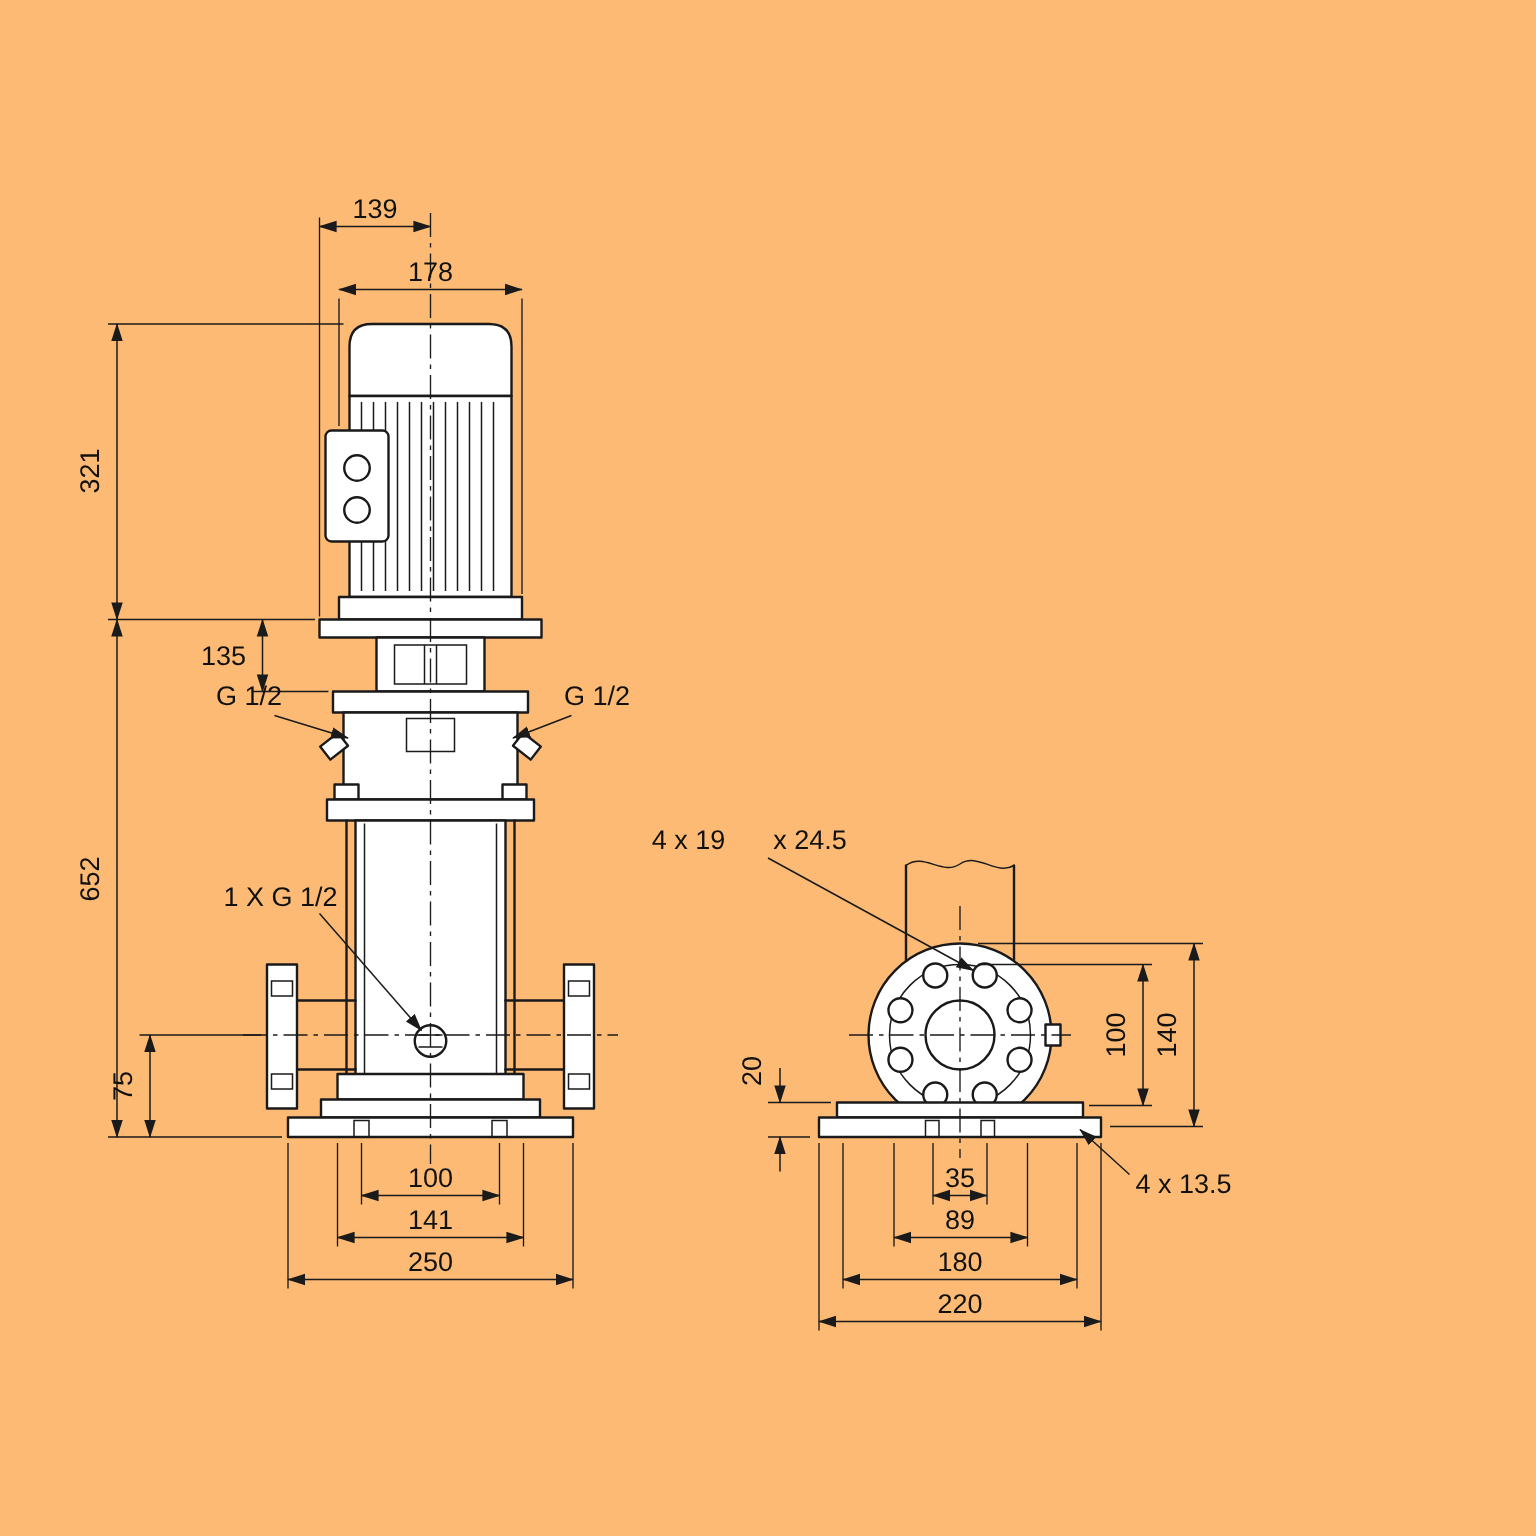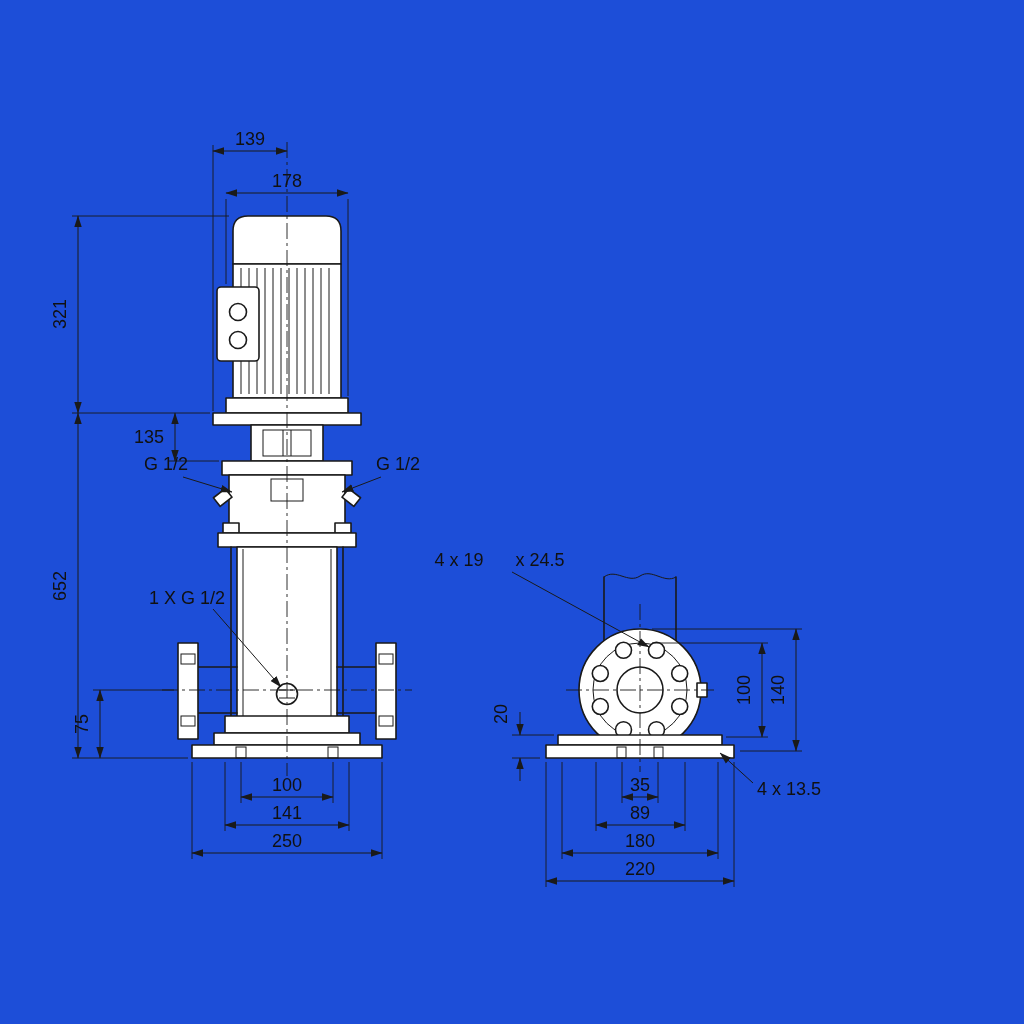--- a/index.html
+++ b/index.html
@@ -1,16 +1,16 @@
 <!DOCTYPE html>
 <html><head>
 <meta charset="utf-8">
 <style>
   html,body{margin:0;padding:0;background:#ffffff;}
-  .page{width:1024px;height:1024px;background:#1d4ed8;position:relative;overflow:hidden;}
+  .page{width:1024px;height:1024px;background:#fdba74;position:relative;overflow:hidden;}
   svg{display:block;}
   .o  {fill:none;stroke:#1a1a1a;stroke-width:1.6;stroke-linejoin:round;stroke-linecap:round;}
   .of {fill:#ffffff;stroke:#1a1a1a;stroke-width:1.6;stroke-linejoin:round;}
   .t1 {fill:none;stroke:#1a1a1a;stroke-width:1;}
   .dim{fill:none;stroke:#1a1a1a;stroke-width:1;}
   .wit{fill:none;stroke:#1a1a1a;stroke-width:0.9;}
   .cl {fill:none;stroke:#1a1a1a;stroke-width:0.9;stroke-dasharray:16 4 3 4;}
   text{font-family:"Liberation Sans",sans-serif;font-size:18px;fill:#111111;}
 </style>
 </head>

